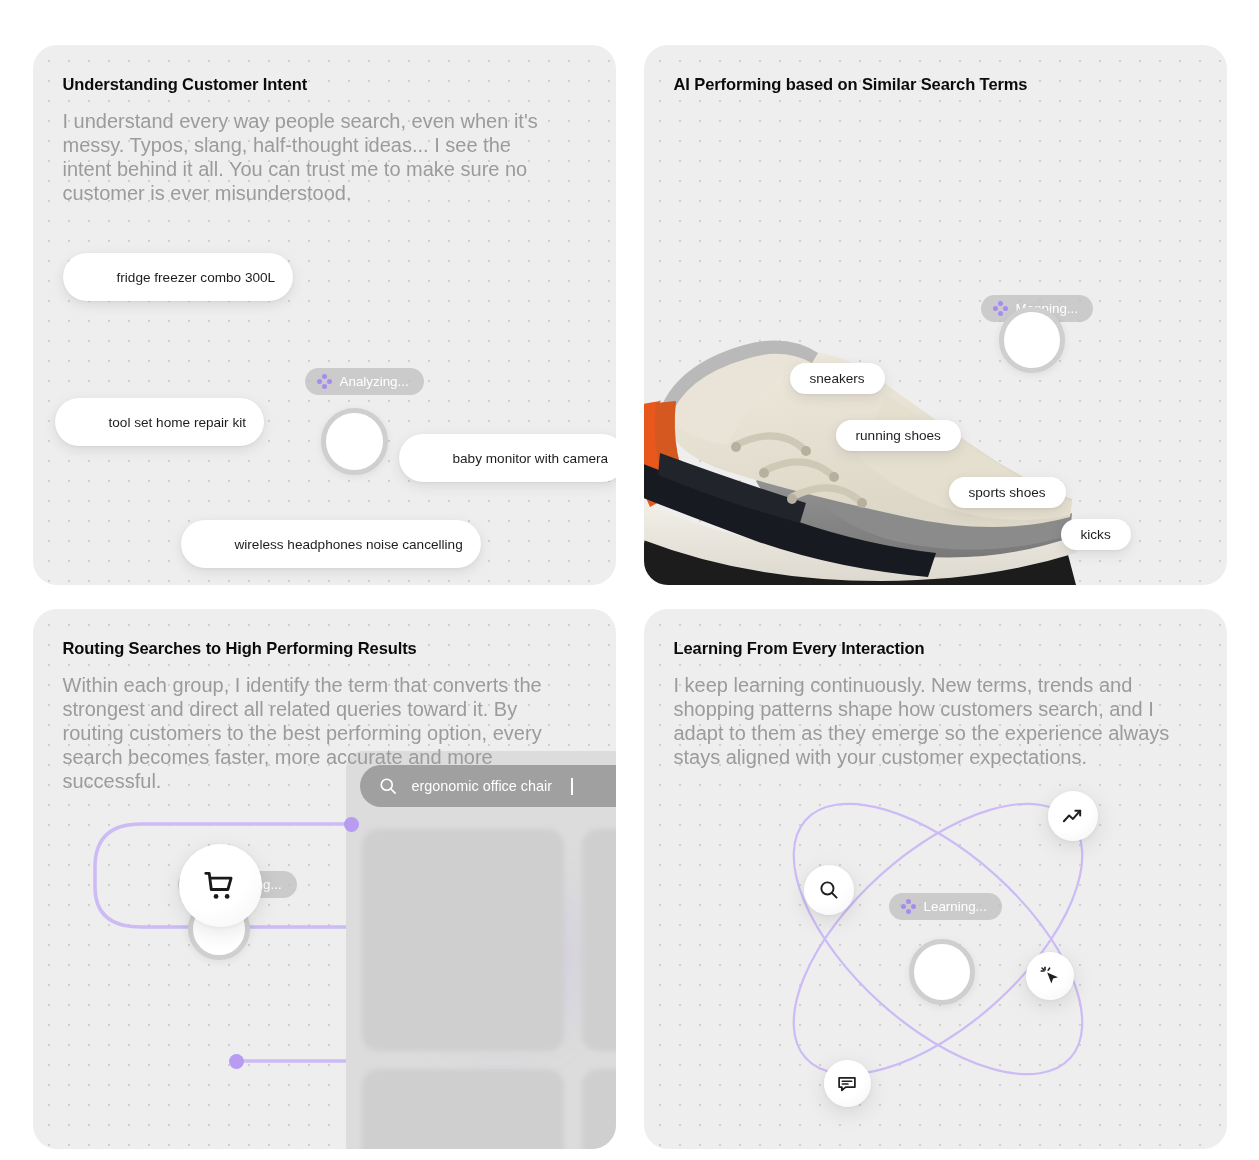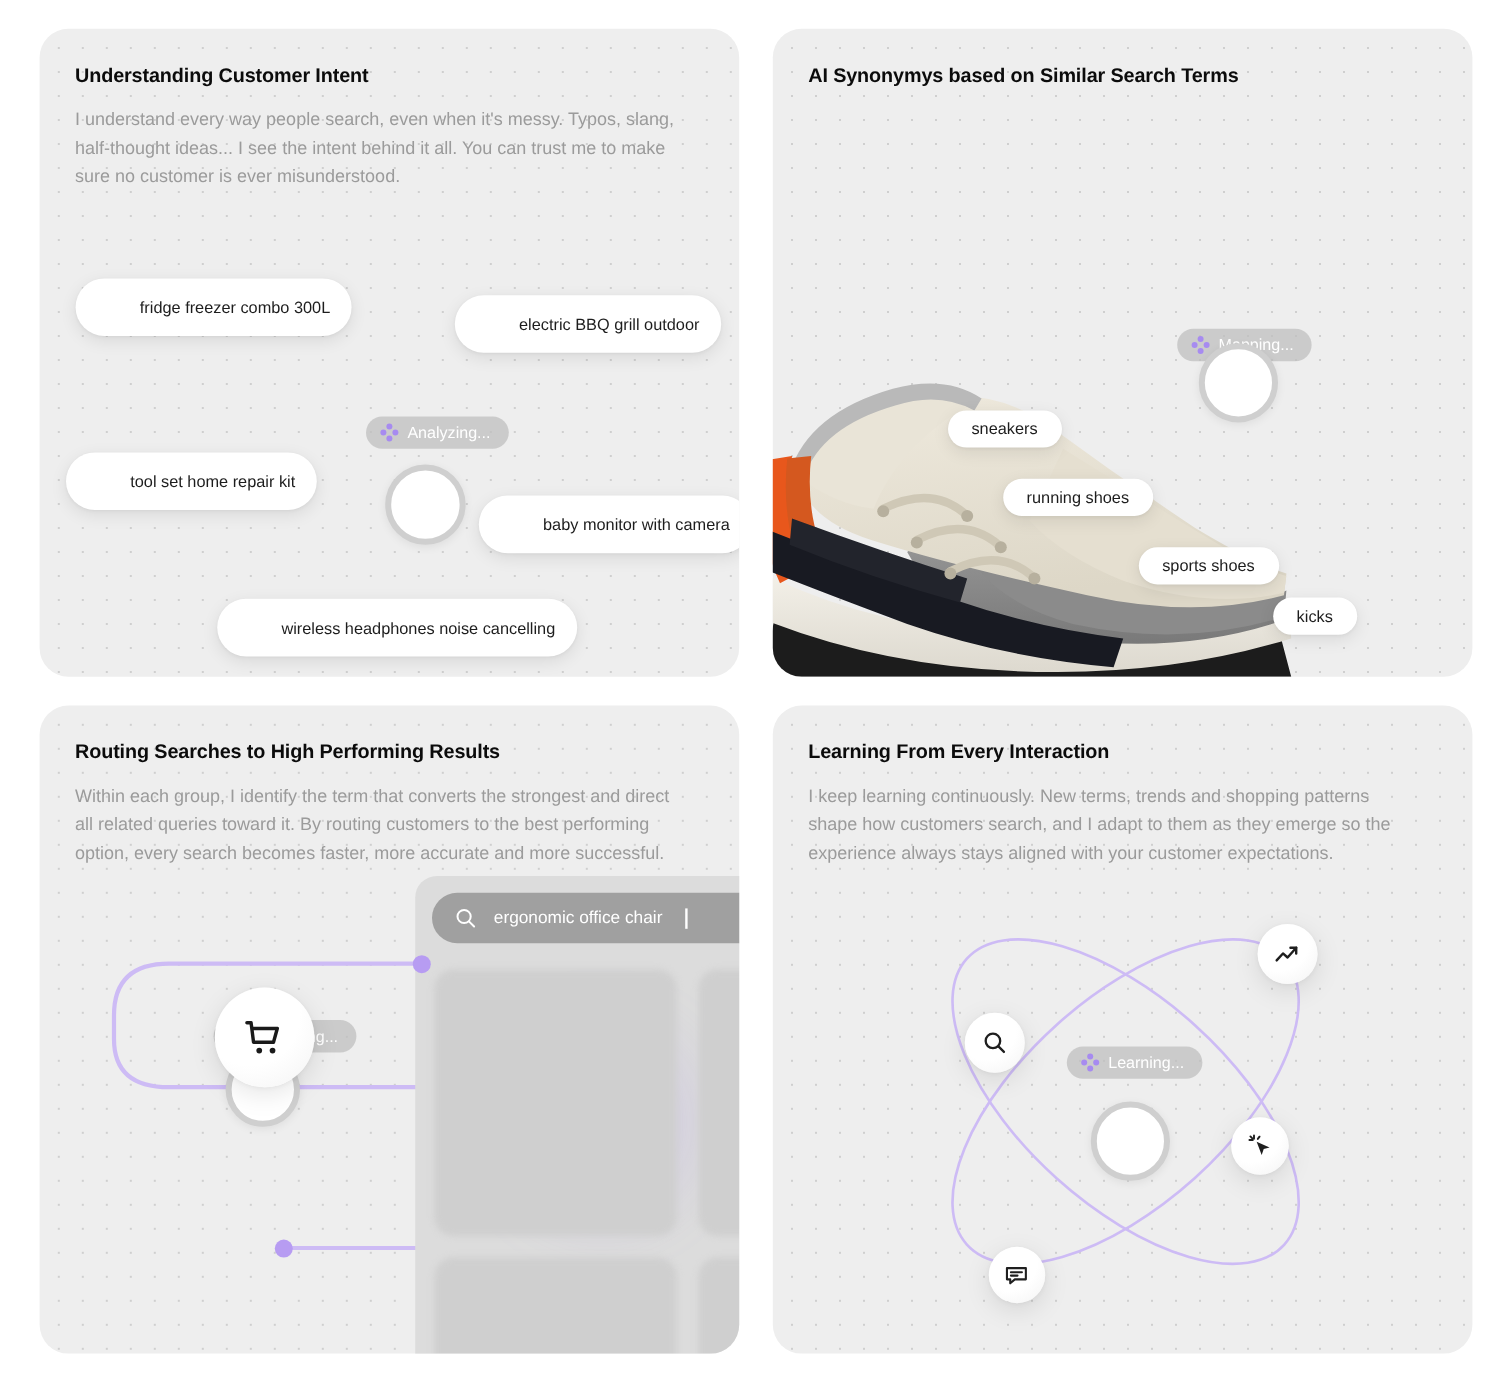--- a/index.html
+++ b/index.html
@@ -9,21 +9,21 @@
     height: 1160px;
     background: #ffffff;
     font-family: "Liberation Sans", sans-serif;
     overflow: hidden;
   }
 
   .page {
     width: 1259px;
     height: 1160px;
     position: relative;
-    padding: 24px;
+    padding: 45px;
     display: grid;
     grid-template-columns: 583px 583px;
     grid-template-rows: 540px 540px;
     column-gap: 28px;
     row-gap: 24px;
     align-content: start;
     justify-content: center;
   }
 
   .card {
@@ -41,21 +41,21 @@
 
   .card-title {
     font-size: 16.5px;
     font-weight: bold;
     color: #0b0b0b;
     letter-spacing: -0.1px;
     margin-bottom: 15px;
   }
 
   .card-desc {
-    font-size: 15px;
+    font-size: 20px;
     line-height: 24px;
     color: #9b9b9b;
     max-width: 500px;
   }
 
   
   .dots {
     position: absolute;
     inset: 0;
     background-image: radial-gradient(circle, rgba(0,0,0,0.13) 1.1px, transparent 1.2px);
@@ -272,32 +272,20 @@
             <span class="bg" style="background:linear-gradient(160deg,#c9cec2,#aab09f);"></span>
             <span class="hair" style="background:#3a2b22;"></span>
             <span class="skin" style="background:#edbf9c;"></span>
             <span class="neck"></span>
             <span class="shirt" style="background:#2e2e33;"></span>
           </span>
         </span>
         <span class="chip-label">fridge freezer combo 300L</span>
       </div>
 
-      <div class="chip" style="left:346px; top:222px;">
-        <span class="av">
-          <span class="face">
-            <span class="bg" style="background:linear-gradient(160deg,#6b5a47,#2f2620);"></span>
-            <span class="hair" style="background:#1b1310;"></span>
-            <span class="skin" style="background:#a4703f;"></span>
-            <span class="neck" style="background:#966438;"></span>
-            <span class="shirt" style="background:#23201d;"></span>
-          </span>
-        </span>
-        <span class="chip-label">electric BBQ grill outdoor</span>
-      </div>
 
       <div class="badge" style="left:272px; top:323px;">
         <span class="spark">
             <i></i>
             <i></i>
             <i></i>
             <i></i>
           </span>
         <span class="badge-label">Analyzing...</span>
       </div>
@@ -351,21 +339,21 @@
         <span class="chip-label">baby monitor with camera</span>
       </div>
 
     </div>
   </div>
 
   <div class="card">
     <div class="dots"></div>
 
     <div class="card-head">
-      <div class="card-title">AI Synonymys based on Similar Search Terms</div>
+      <div class="card-title">AI Performing based on Similar Search Terms</div>
     </div>
 
     <div class="stage">
 
       <div class="shoe-wrap">
         <svg viewBox="0 0 480 300" width="480" height="300">
           <defs>
             <linearGradient id="soleG" x1="0" y1="0" x2="0" y2="1">
               <stop offset="0%" stop-color="#f3f0e8"></stop>
               <stop offset="100%" stop-color="#ddd9cf"></stop>

